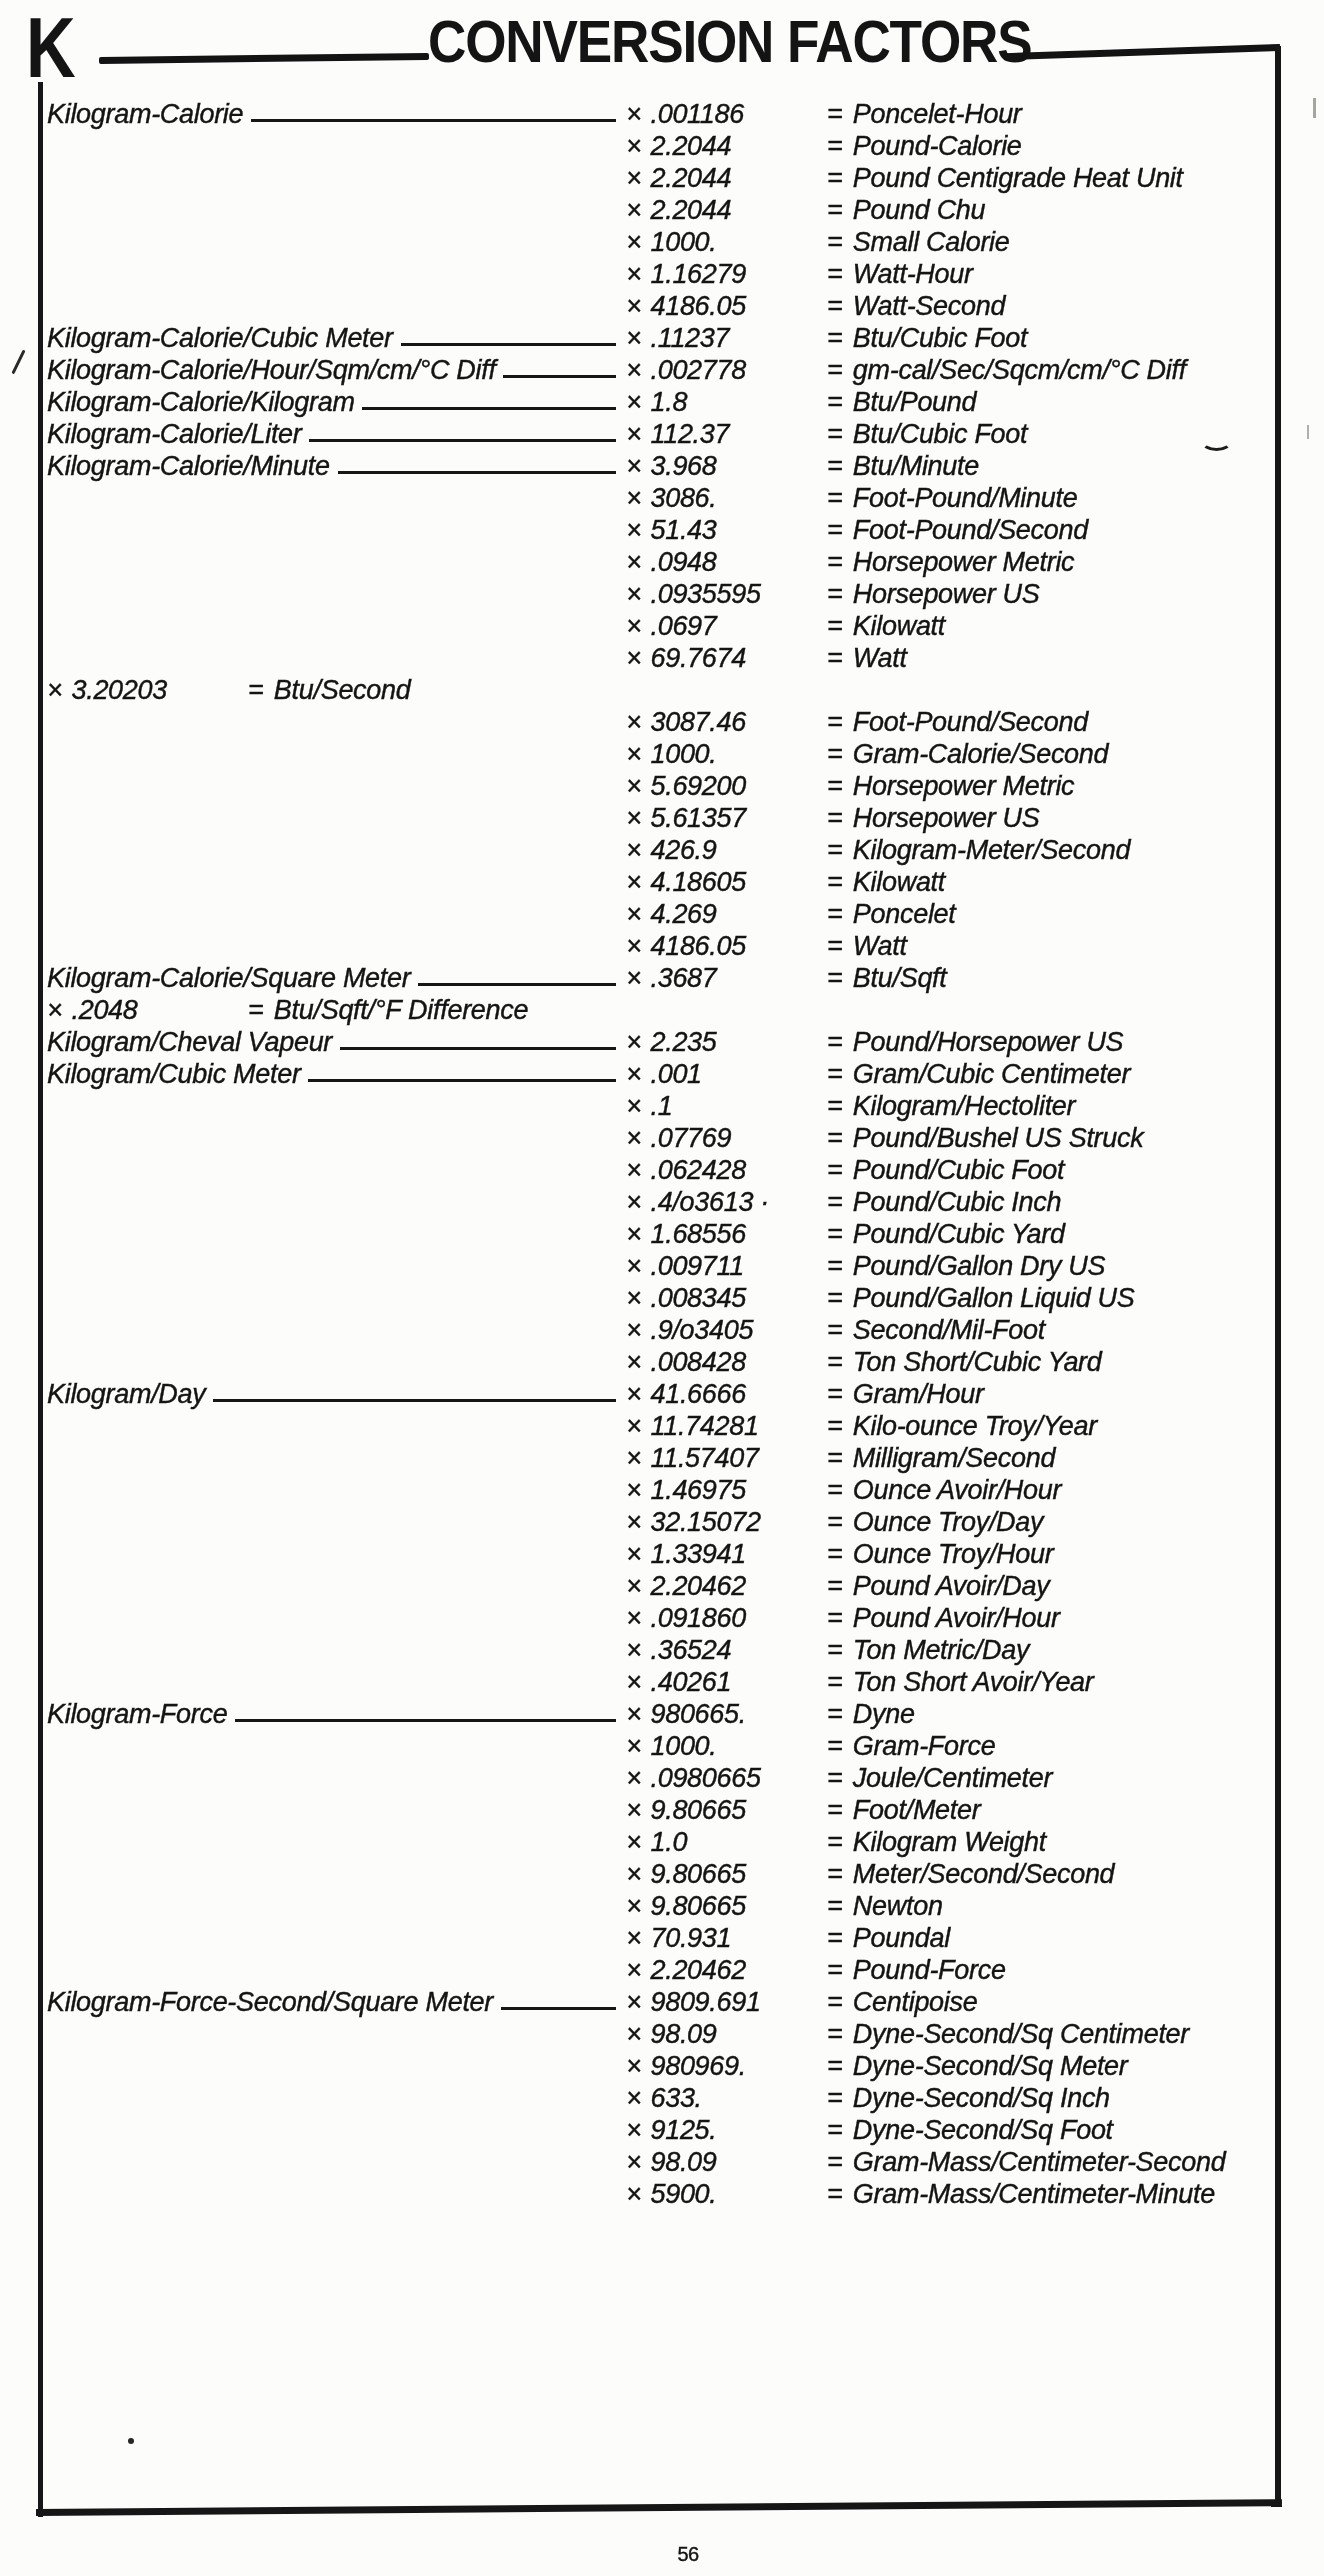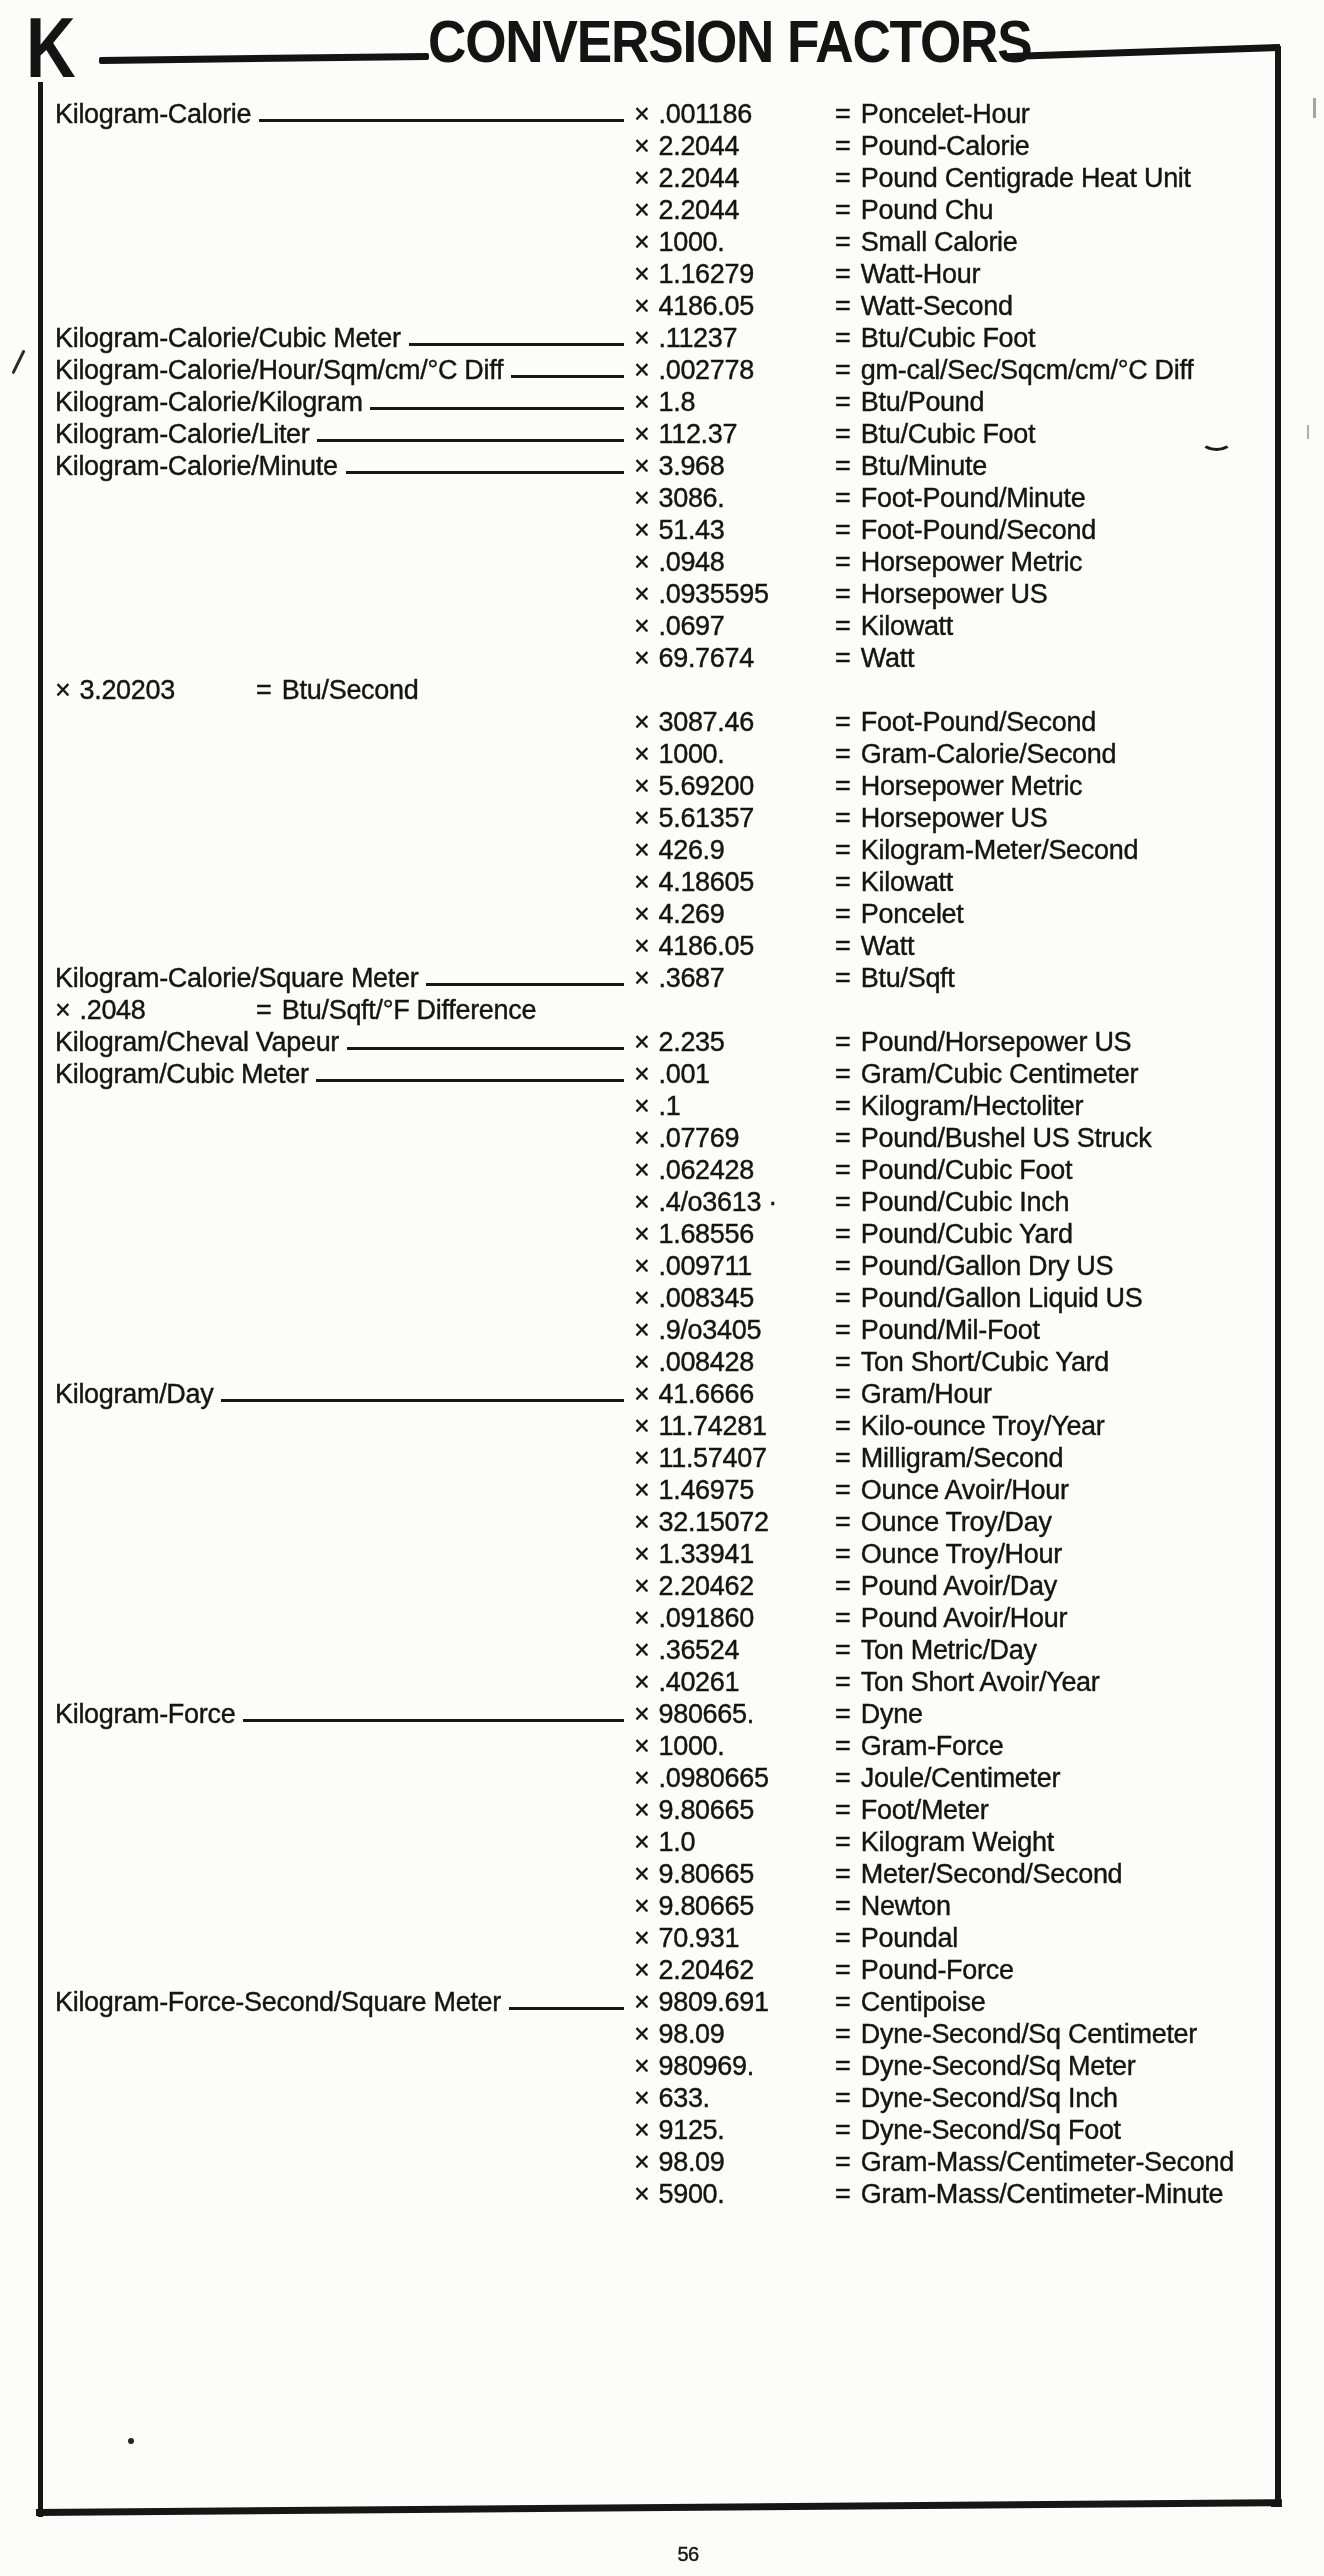--- a/index.html
+++ b/index.html
@@ -25,21 +25,21 @@
   .rule-right {
     position:absolute; left:1004px; top:44px; width:276px; height:6.5px;
     background:#131313; transform:rotate(-1.9deg); transform-origin:right center;
   }
   .border-left  { position:absolute; left:38px;   top:82px; width:5.2px;  height:2435px; background:#161616; }
   .border-right { position:absolute; left:1275px; top:46px;  width:5.9px;  height:2459px; background:#161616; }
   .border-bottom{
     position:absolute; left:36px; top:2509px; width:1246px; height:7.2px;
     background:#161616; transform:rotate(-0.45deg); transform-origin:left center;
   }
-  .rows { position:absolute; left:55px; top:98px; width:1220px;
+  .rows { position:absolute; left:47px; top:98px; width:1220px;font-style:italic;
           -webkit-text-stroke:0.4px #141414; }
   .row {
     display:flex; align-items:baseline; height:32px; line-height:32px;
     font-size:27px; letter-spacing:-0.3px; white-space:nowrap;
   }
   .cell-from   { width:579px; display:flex; align-items:baseline; min-width:579px; }
   .leader {
     flex:1; align-self:flex-end; margin:0 10.4px 7.8px 7.8px;
     border-bottom:3.3px solid #171717; min-width:0;
   }
@@ -640,21 +640,21 @@
     <div class="cell-from">
       <span class="from-label"></span>
 
     </div>
     <div class="cell-factor">
       <span class="mult-sym">×</span>
       <span class="factor-val">.9/o3405</span>
     </div>
     <div class="cell-result">
       <span class="eq-sym">=</span>
-      <span class="to-unit">Pound/Mil-Foot</span>
+      <span class="to-unit">Second/Mil-Foot</span>
     </div>
   </div>
 
   <div class="row">
     <div class="cell-from">
       <span class="from-label"></span>
 
     </div>
     <div class="cell-factor">
       <span class="mult-sym">×</span>

